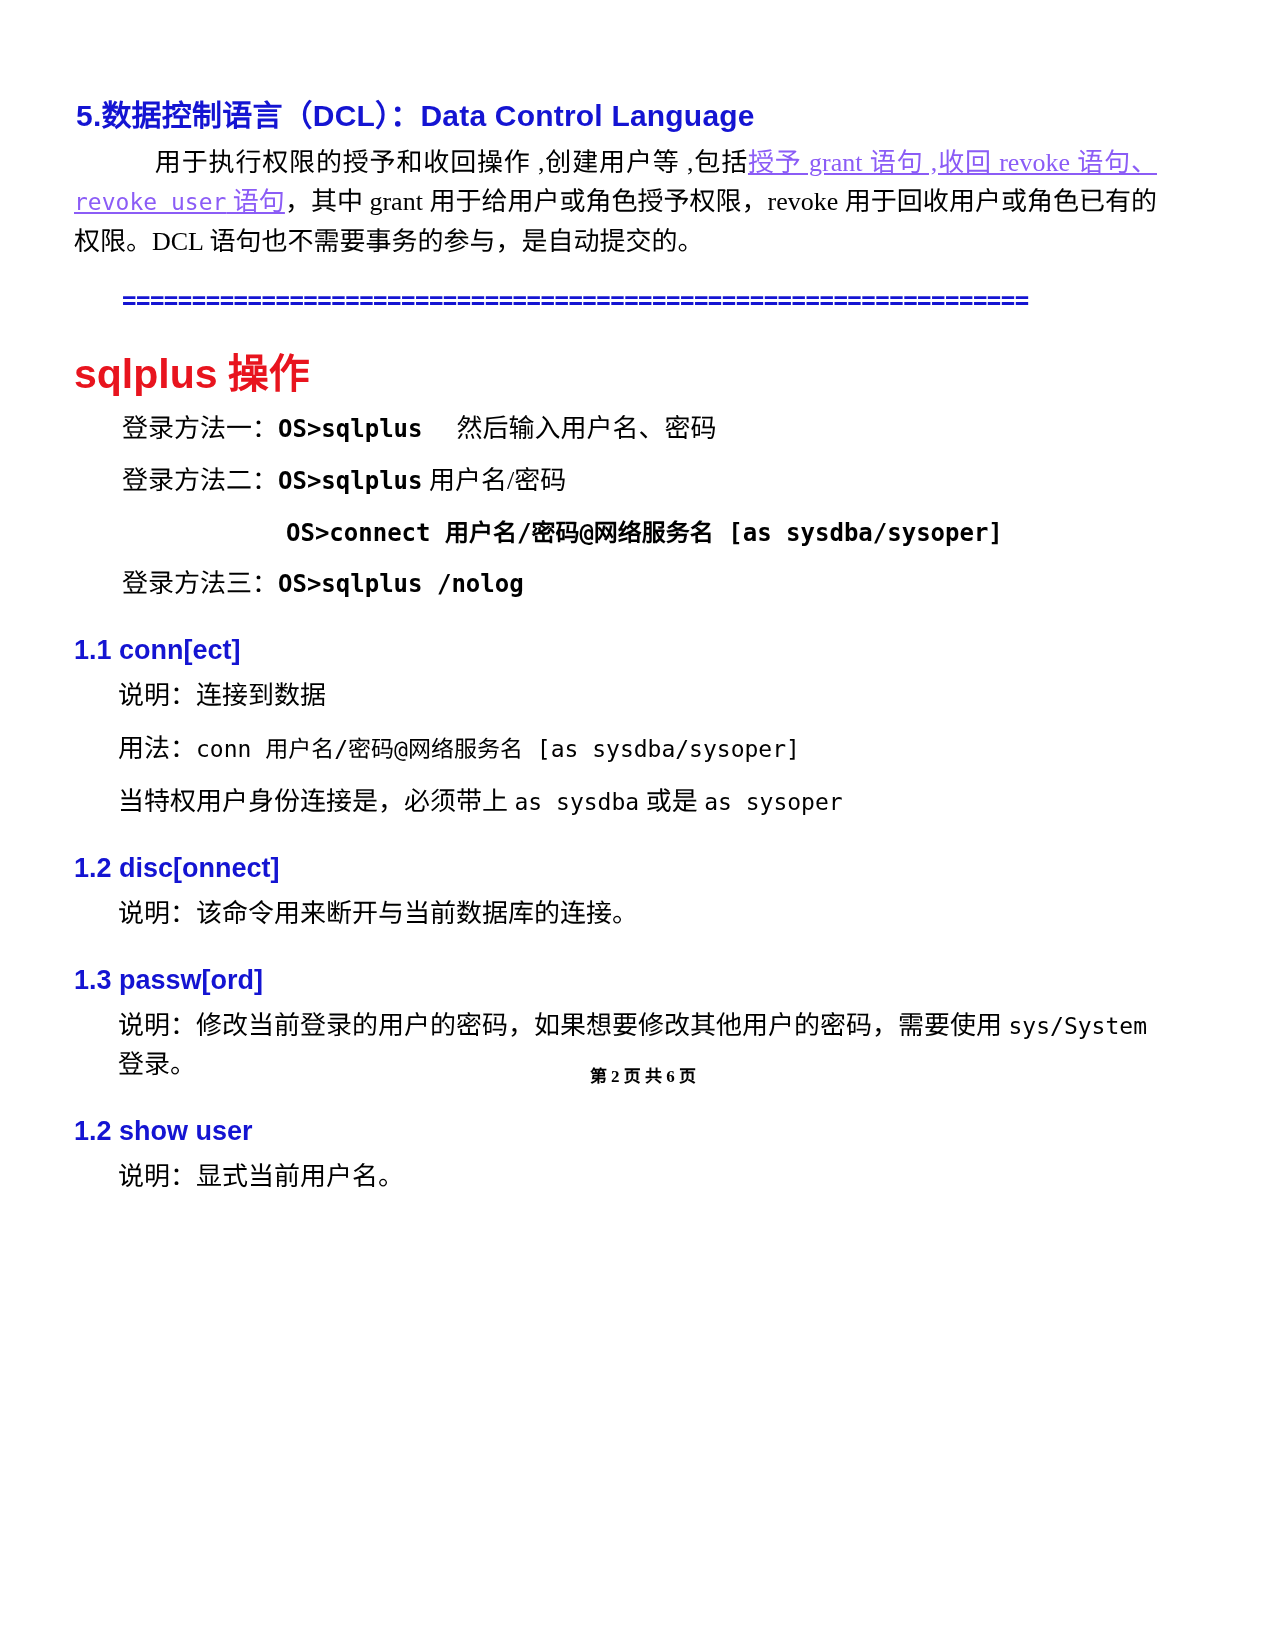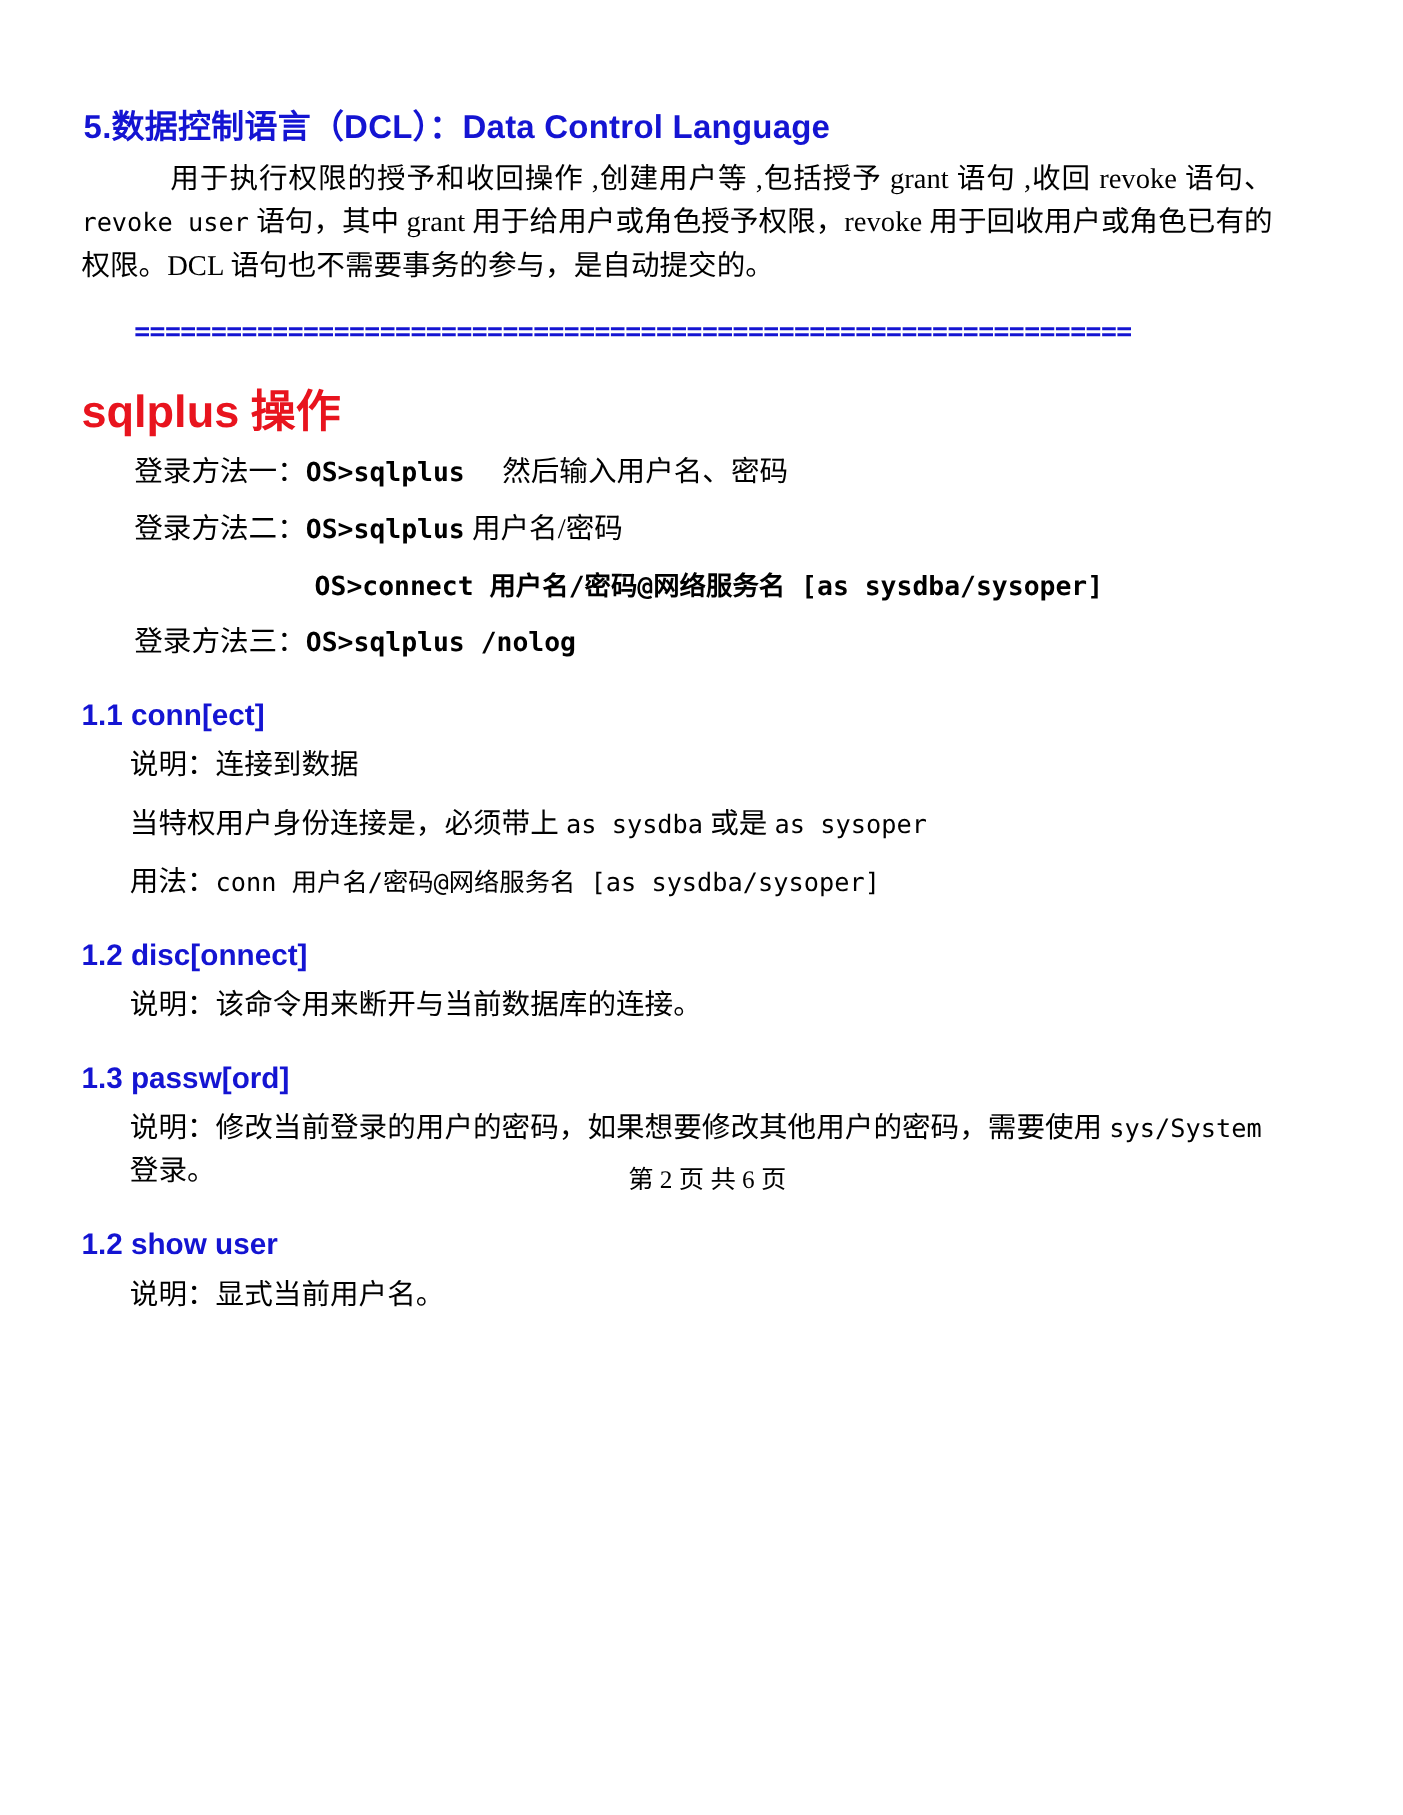--- a/index.html
+++ b/index.html
@@ -65,21 +65,21 @@
   
   .para {
     font-size: 26px;
     line-height: 1.52;
     margin: 0 0 4px 0;
     text-align: justify;
     text-justify: inter-ideograph;
     color: #000000;
   }
   .para .indent { display: inline-block; width: 80px; }
-  .red { color: #000000; }
+  .red { color: #8b5cf6; text-decoration: underline; }
   .mono {
     font-family: "DejaVu Sans Mono", "Liberation Mono", monospace;
     font-size: 23px;
   }
 
   
   .sep {
     color: #1414d2;
     font-family: "DejaVu Sans Mono", "Liberation Mono", monospace;
     font-weight: bold;
@@ -121,22 +121,22 @@
   }
   .hang { padding-left: 0; }
 
   
   .footer {
     position: absolute;
     left: 11px;
     right: 0;
     bottom: 168px;
     text-align: center;
-    font-size: 23px;
-    font-weight: normal;
+    font-size: 17px;
+    font-weight: bold;
     color: #000000;
     font-family: "Liberation Serif", "DejaVu Serif", serif;
   }
 </style>
 </head>
 <body>
 
 <div class="page">
 
   <h1 class="h-dcl">5.数据控制语言（DCL）：Data Control Language</h1>
@@ -150,22 +150,22 @@
   <div class="login-line"><span>登录方法一：</span><span class="cmd">OS&gt;sqlplus</span><span class="gapw"></span><span>然后输入用户名、密码</span></div>
 
   <div class="login-line"><span>登录方法二：</span><span class="cmd">OS&gt;sqlplus</span> <span>用户名/密码</span></div>
 
   <div class="login-line login-indent"><span class="cmd">OS&gt;connect 用户名/密码@网络服务名 [as sysdba/sysoper]</span></div>
 
   <div class="login-line"><span>登录方法三：</span><span class="cmd">OS&gt;sqlplus /nolog</span></div>
 
   <h3 class="h-sub">1.1 conn[ect]</h3>
   <div class="sec-line">说明：连接到数据</div>
+  <div class="sec-line"><span>用法：</span><span class="code">conn 用户名/密码@网络服务名 [as sysdba/sysoper]</span></div>
   <div class="sec-line"><span>当特权用户身份连接是，必须带上 </span><span class="code">as sysdba</span><span> 或是 </span><span class="code">as sysoper</span></div>
-  <div class="sec-line"><span>用法：</span><span class="code">conn 用户名/密码@网络服务名 [as sysdba/sysoper]</span></div>
 
   <h3 class="h-sub">1.2 disc[onnect]</h3>
   <div class="sec-line">说明：该命令用来断开与当前数据库的连接。</div>
 
   <h3 class="h-sub">1.3 passw[ord]</h3>
   <div class="sec-line flow hang"><span class="indent" style="width:40px"></span><span>说明：修改当前登录的用户的密码，如果想要修改其他用户的密码，需要使用 </span><span class="code">sys/System</span><span> 登录。</span></div>
 
   <h3 class="h-sub">1.2 show user</h3>
   <div class="sec-line">说明：显式当前用户名。</div>
 

